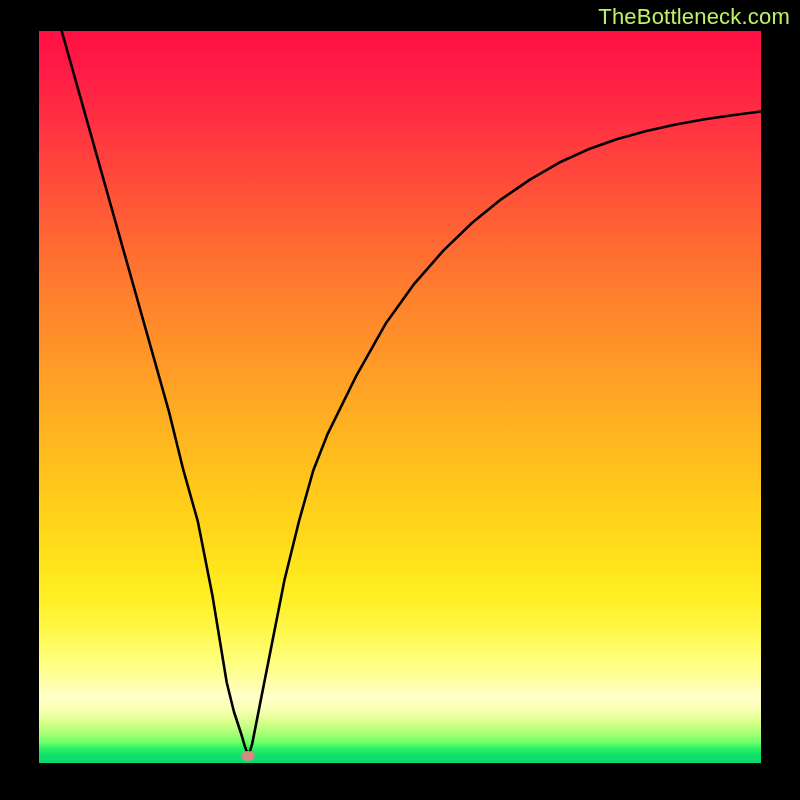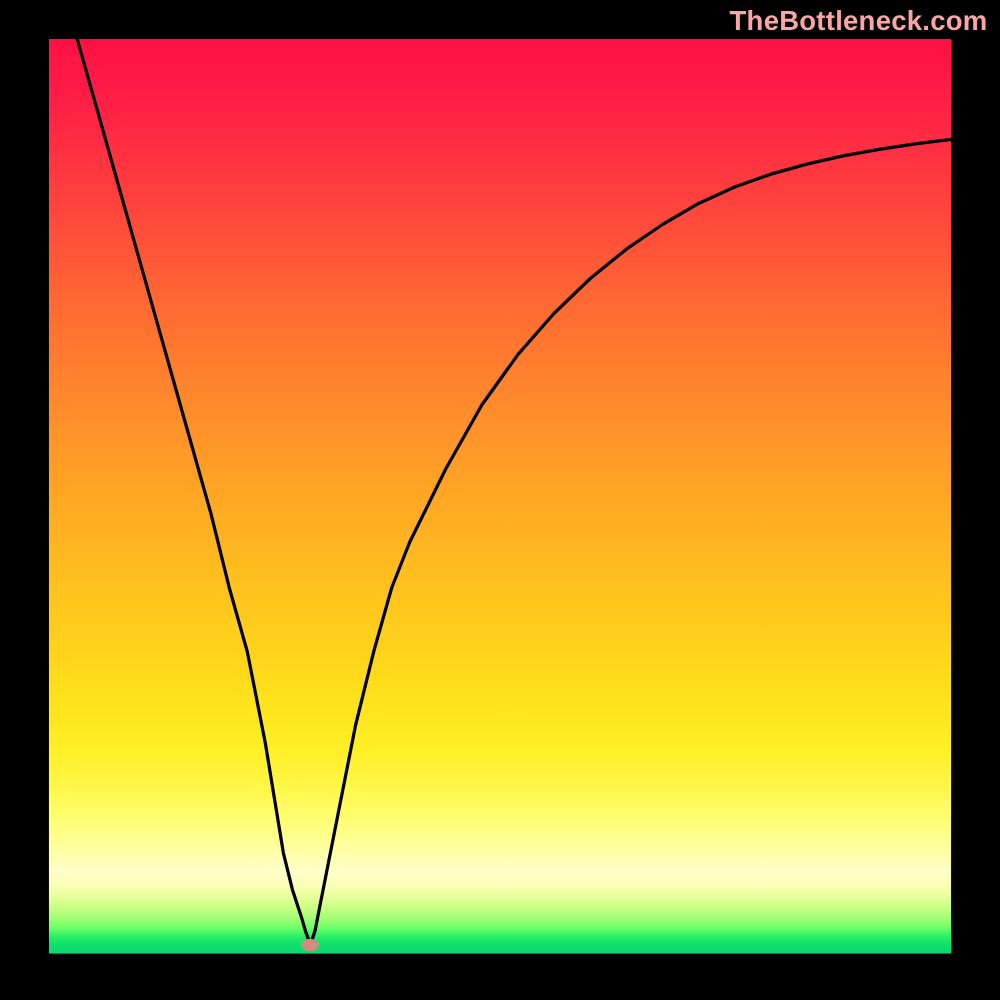--- a/index.html
+++ b/index.html
@@ -13,24 +13,24 @@
   .frame {
     position: relative;
     width: 800px;
     height: 800px;
     background: #000;
   }
   .watermark {
     position: absolute;
     top: 4px;
     right: 10px;
-    color: #fca5a5;
+    color: #bef264;
     font-size: 22px;
     letter-spacing: 0.2px;
-    font-weight: 700;
+    font-weight: 400;
     z-index: 3;
   }
   .plot {
     position: absolute;
     
     left: 39px;
     top: 31px;
     width: 722px;   
     height: 732px;  
     z-index: 1;

